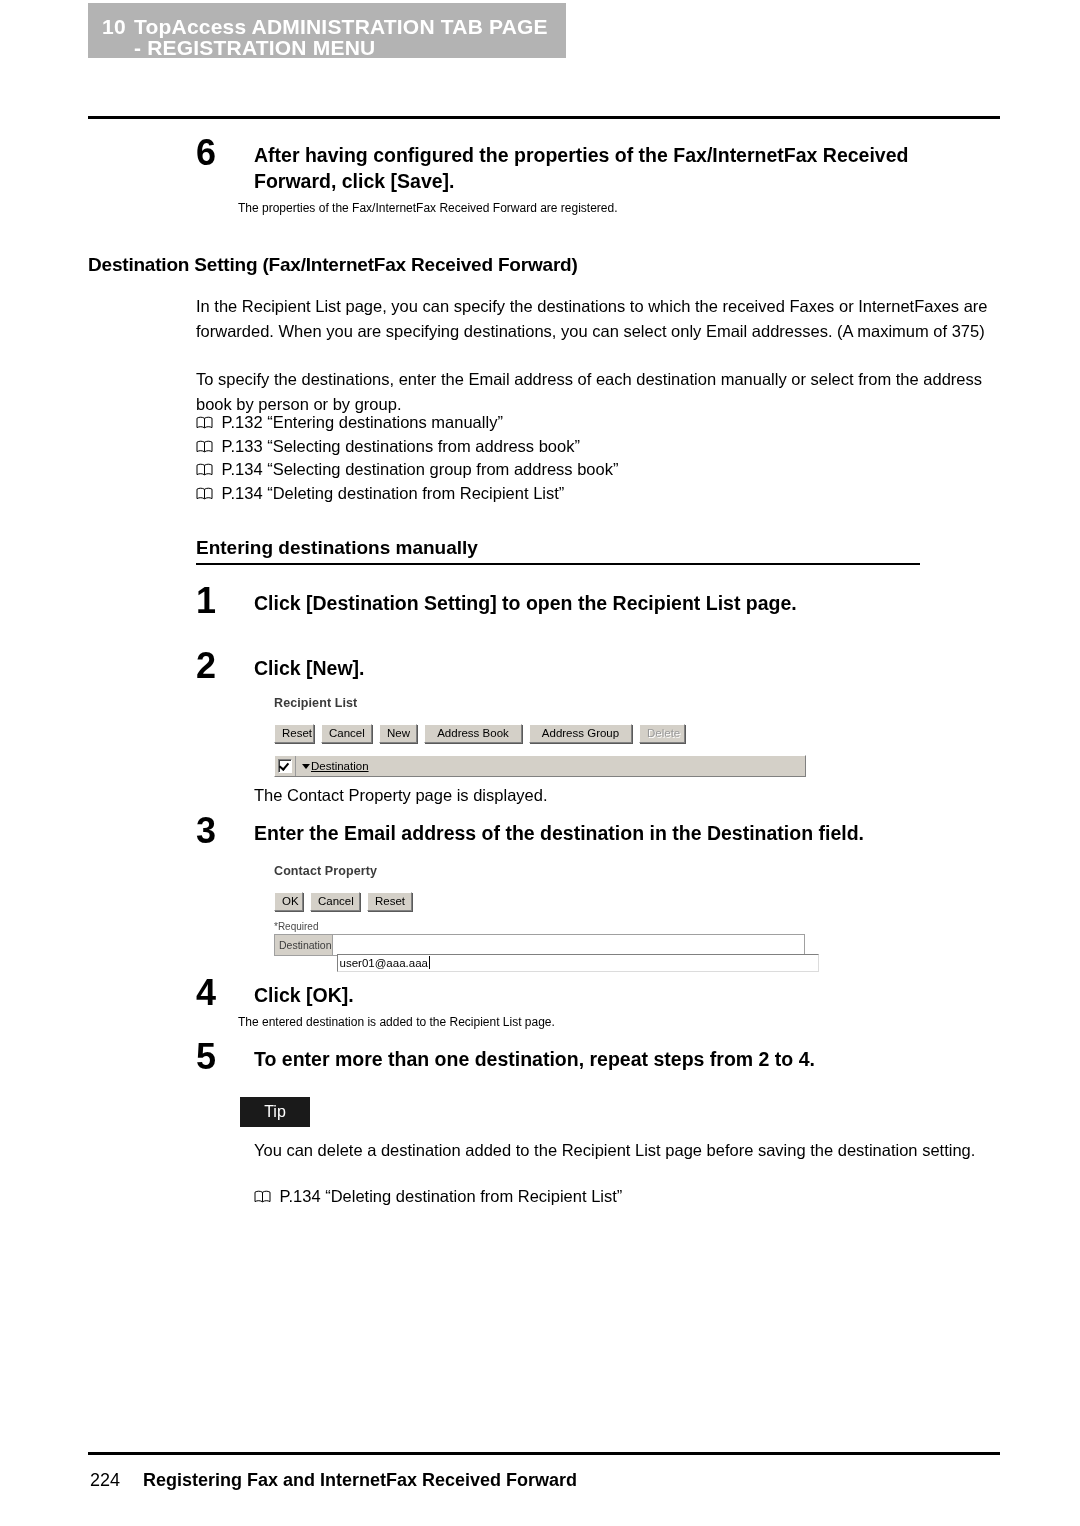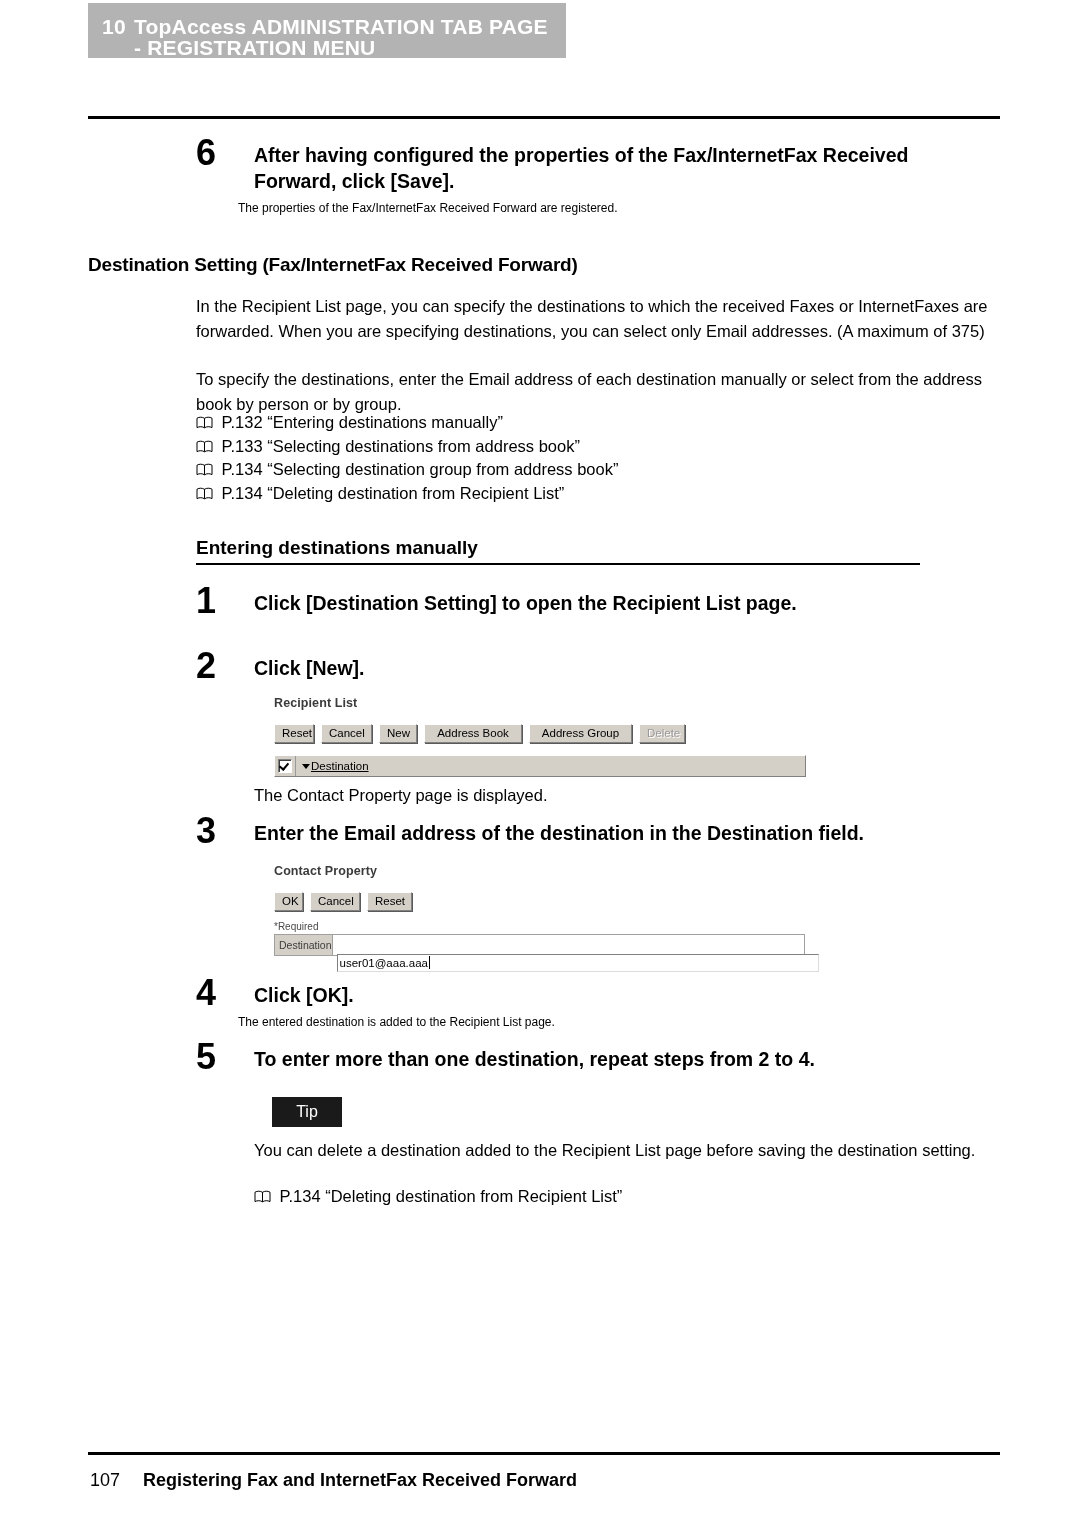--- a/index.html
+++ b/index.html
@@ -137,21 +137,21 @@
     height: 13px;
     position: relative;
     margin-right: 4px;
     vertical-align: -1px;
   }
   .book-icon svg { display: block; }
 
   
   .tip-badge {
     position: absolute;
-    left: 272px;
+    left: 240px;
     background: #1a1a1a;
     color: #ffffff;
     font-size: 16px;
     font-weight: normal;
     width: 70px;
     height: 30px;
     line-height: 30px;
     text-align: center;
   }
 
@@ -477,16 +477,16 @@
         <svg width="17" height="13" viewBox="0 0 17 13" xmlns="http://www.w3.org/2000/svg">
           <path d="M1 2.2 C3.4 0.8 6.2 0.9 8.5 2.3 C10.8 0.9 13.6 0.8 16 2.2 L16 11.6 C13.6 10.3 10.8 10.4 8.5 11.8 C6.2 10.4 3.4 10.3 1 11.6 Z" fill="none" stroke="#000" stroke-width="1"></path>
           <line x1="8.5" y1="2.3" x2="8.5" y2="11.8" stroke="#000" stroke-width="1"></line>
         </svg>
       </span>
       <span>P.134 “Deleting destination from Recipient List”</span>
     </span>
   </div>
 
   <div class="footer-rule"></div>
-  <div class="footer-num">107</div>
+  <div class="footer-num">224</div>
   <div class="footer-title">Registering Fax and InternetFax Received Forward</div>
 
 </div>
 
 </body></html>

